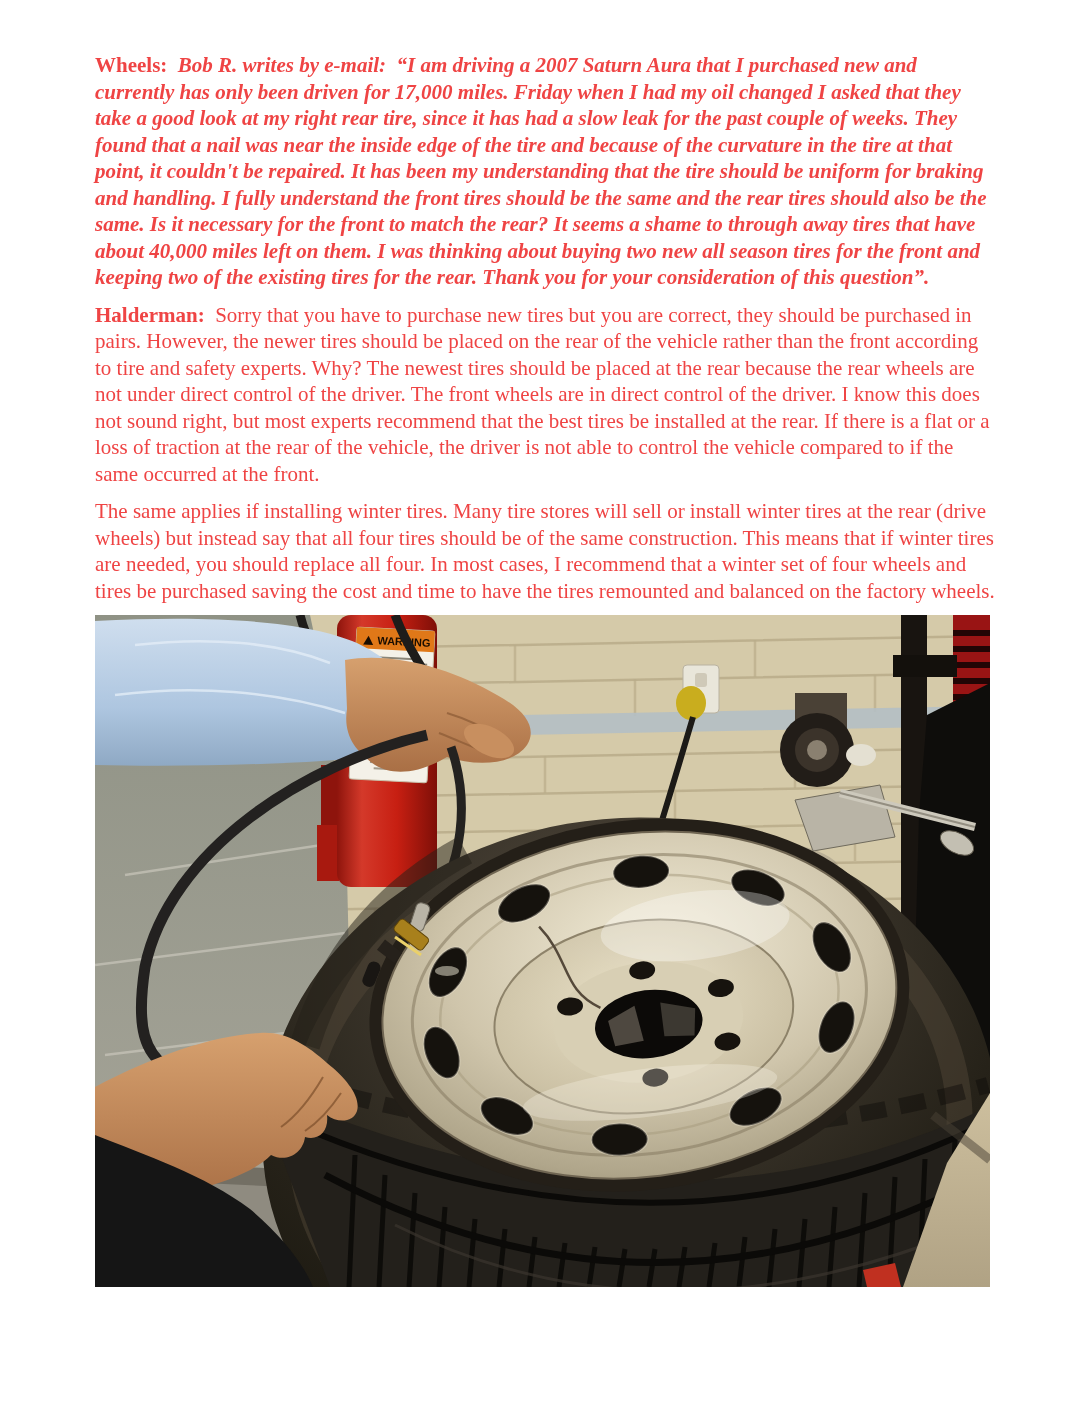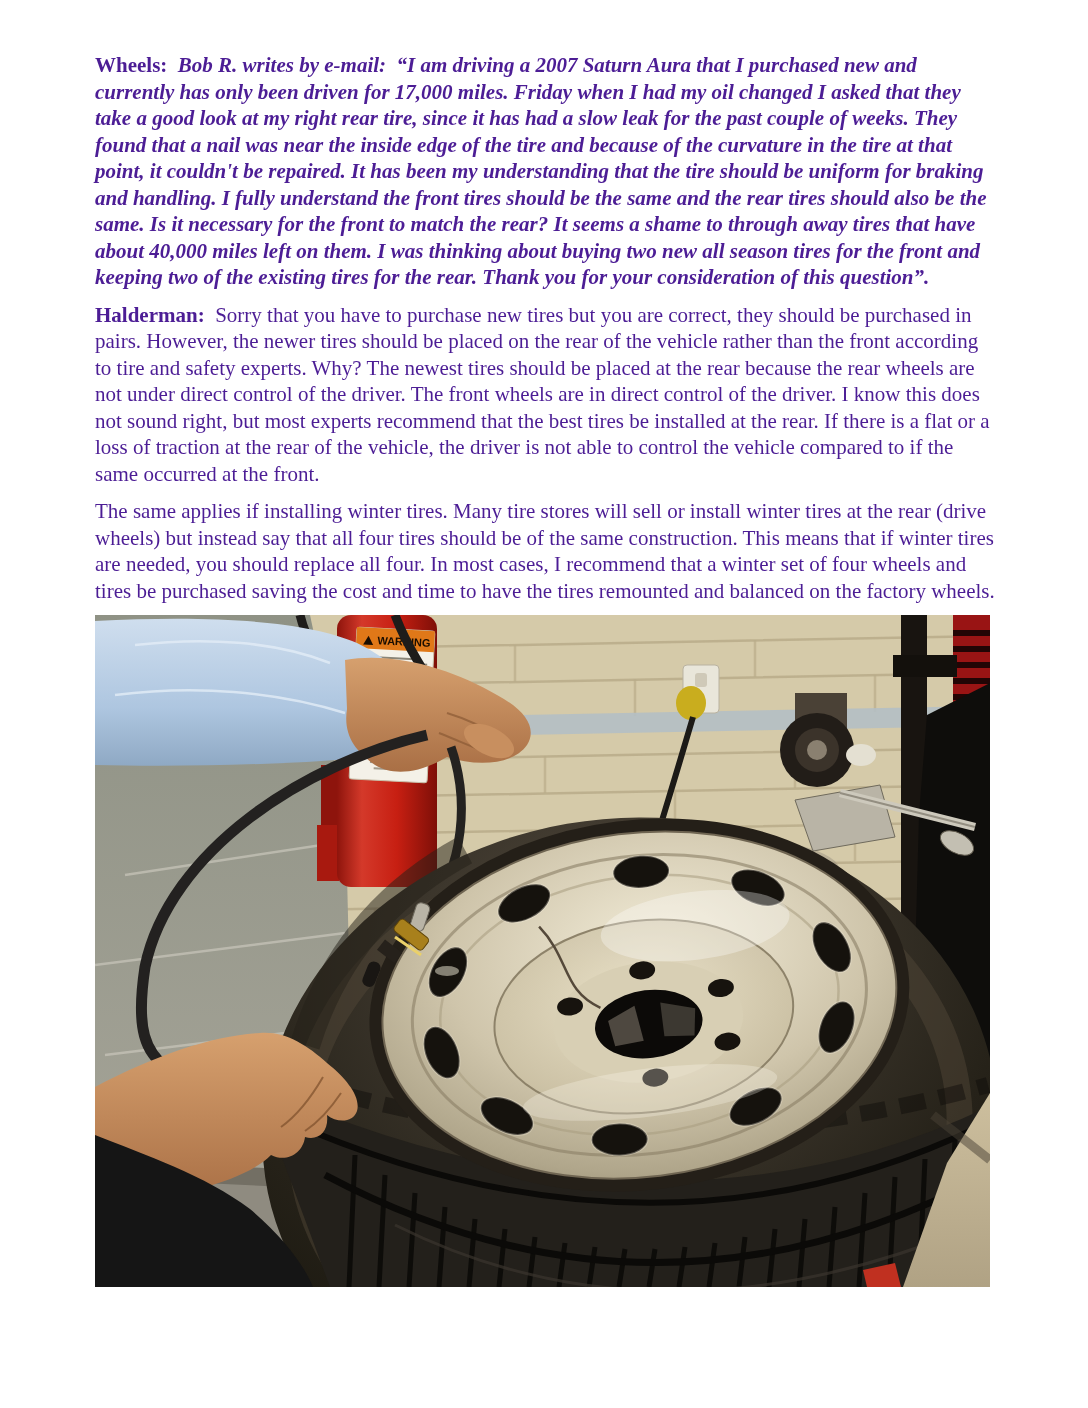--- a/index.html
+++ b/index.html
@@ -1,17 +1,17 @@
 <!DOCTYPE html>
 <html><head>
 <meta charset="utf-8">
 <style>
   html,body{margin:0;padding:0;background:#ffffff;}
   .page{position:relative;width:1088px;height:1408px;background:#ffffff;overflow:hidden;
-        font-family:"Liberation Serif",serif;color:#4c1d95;}
+        font-family:"Liberation Serif",serif;color:#ef4444;}
   .content{position:absolute;left:95px;top:52px;width:901px;}
   .para{font-size:21px;line-height:26.5px;margin:0 0 11px 0;white-space:pre-wrap;}
   .para .lbl{font-weight:bold;font-style:normal;}
   .para.q .body{font-weight:bold;font-style:italic;}
   .para.a .body{font-weight:normal;font-style:normal;font-family:Liberation Serif, serif;}
   figure.photo{margin:9px 0 0 0;width:895px;height:672px;}
   svg{display:block;}
   .warn-title{font-family:"Liberation Sans",sans-serif;font-weight:bold;font-size:11px;fill:#1a0d00;}
 </style>
 </head>

